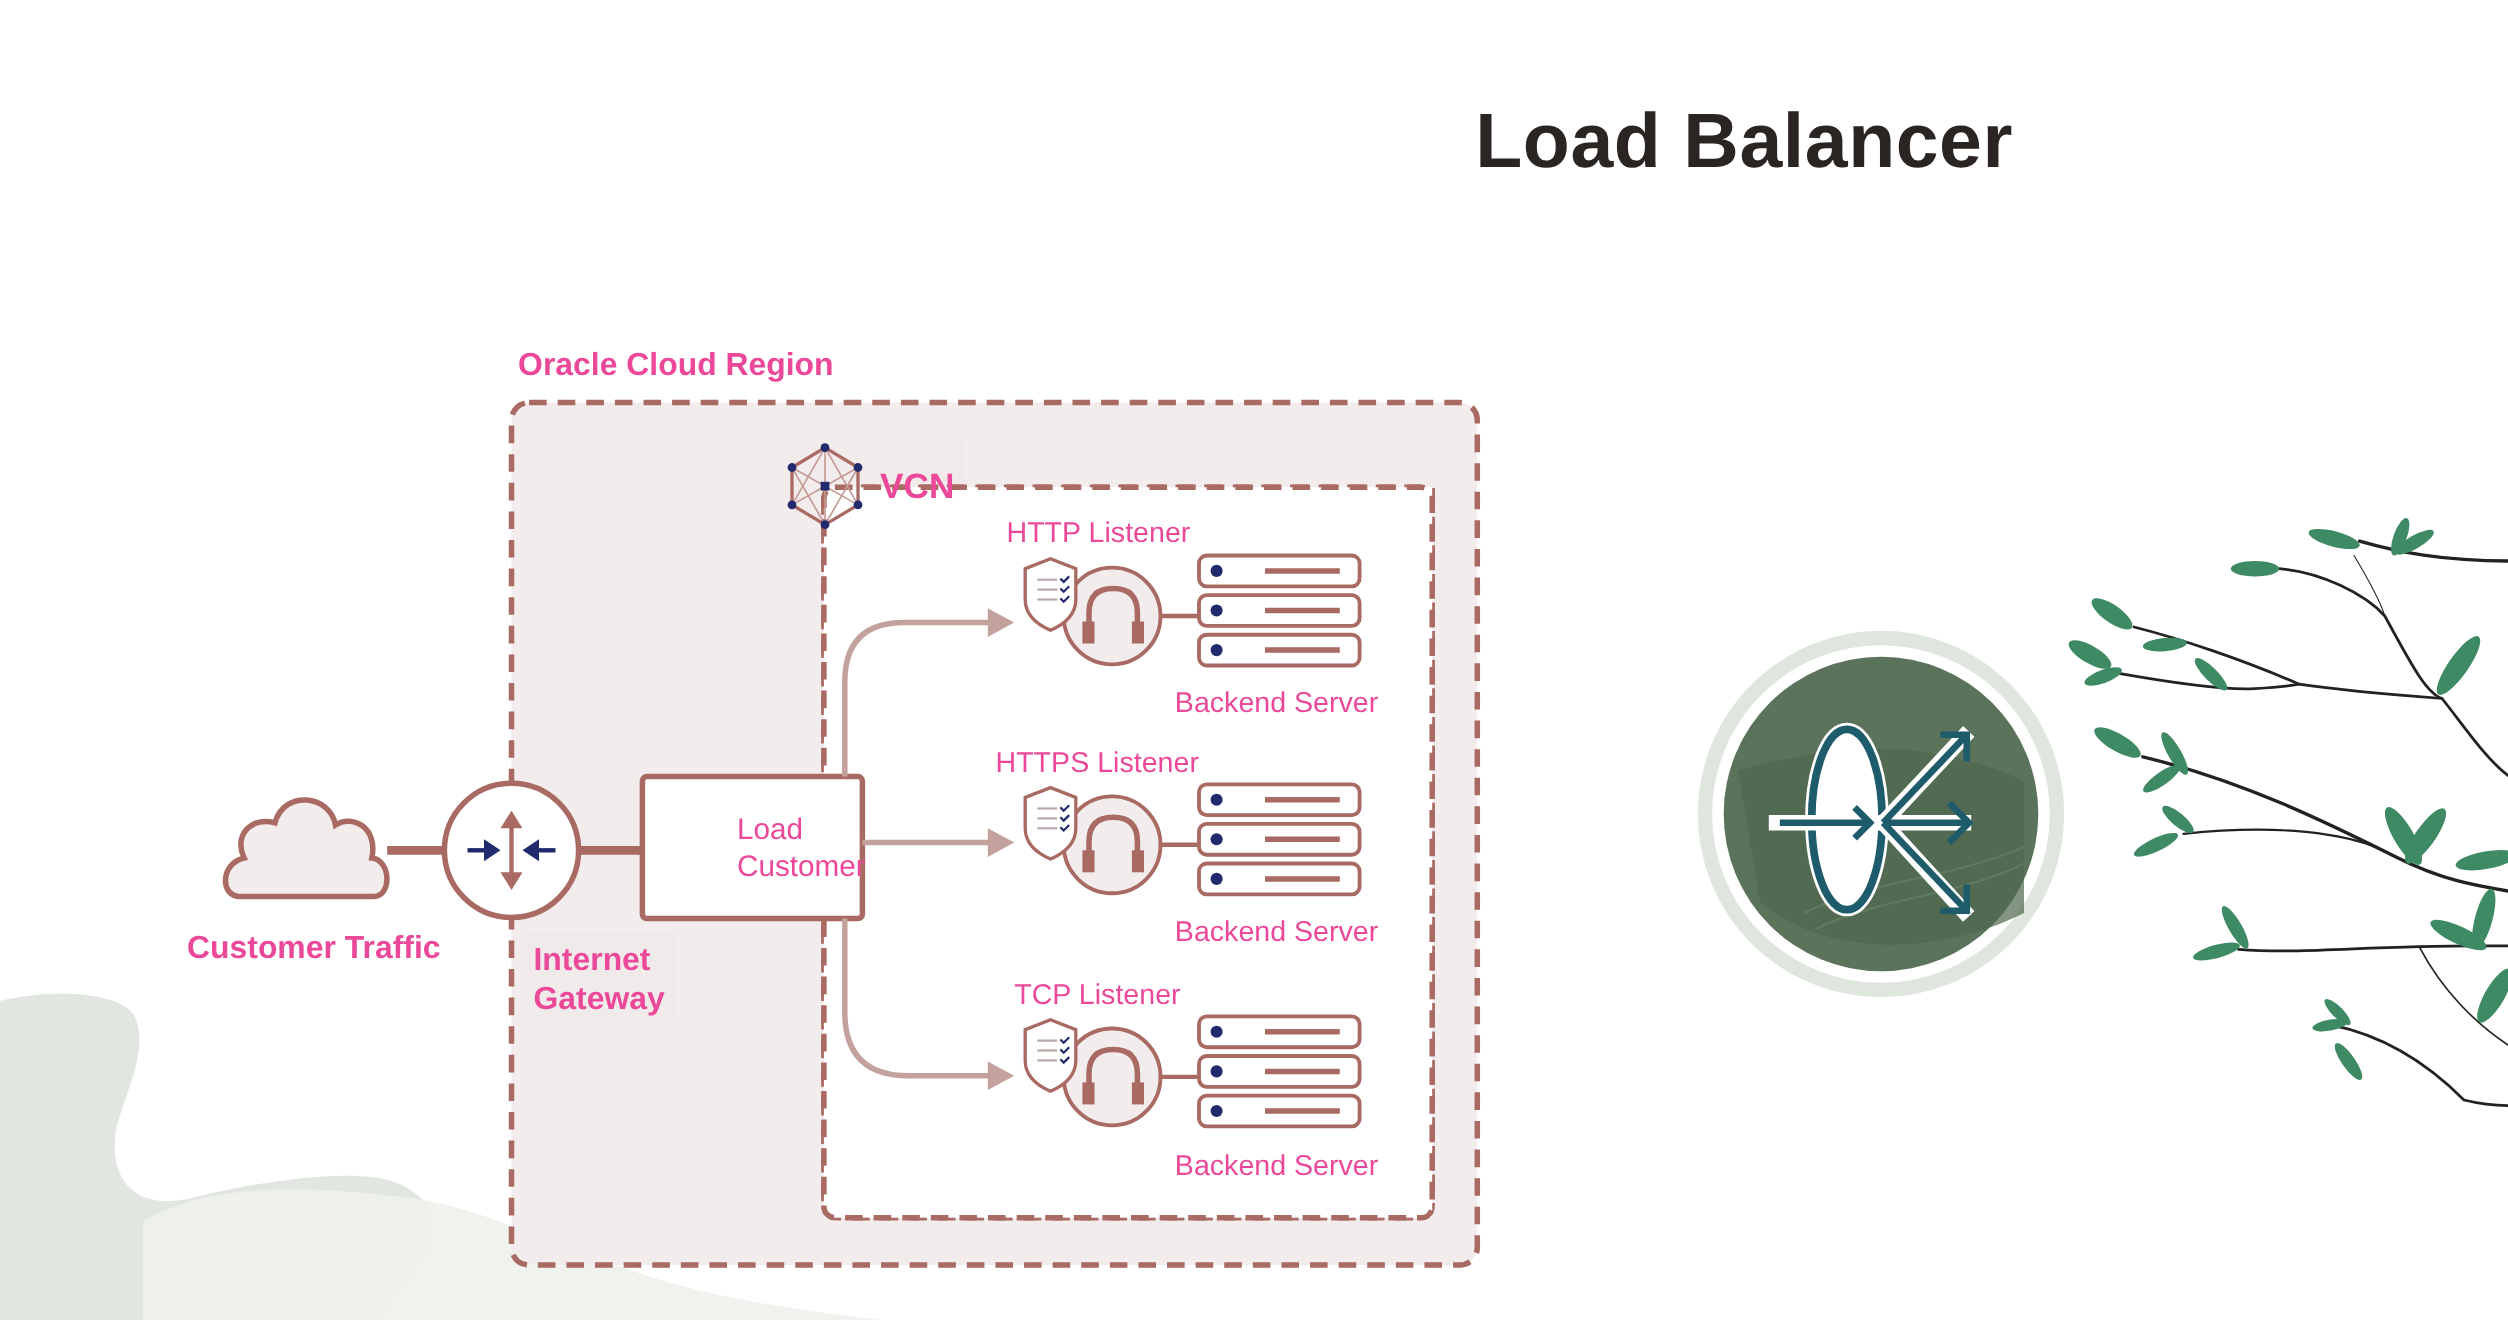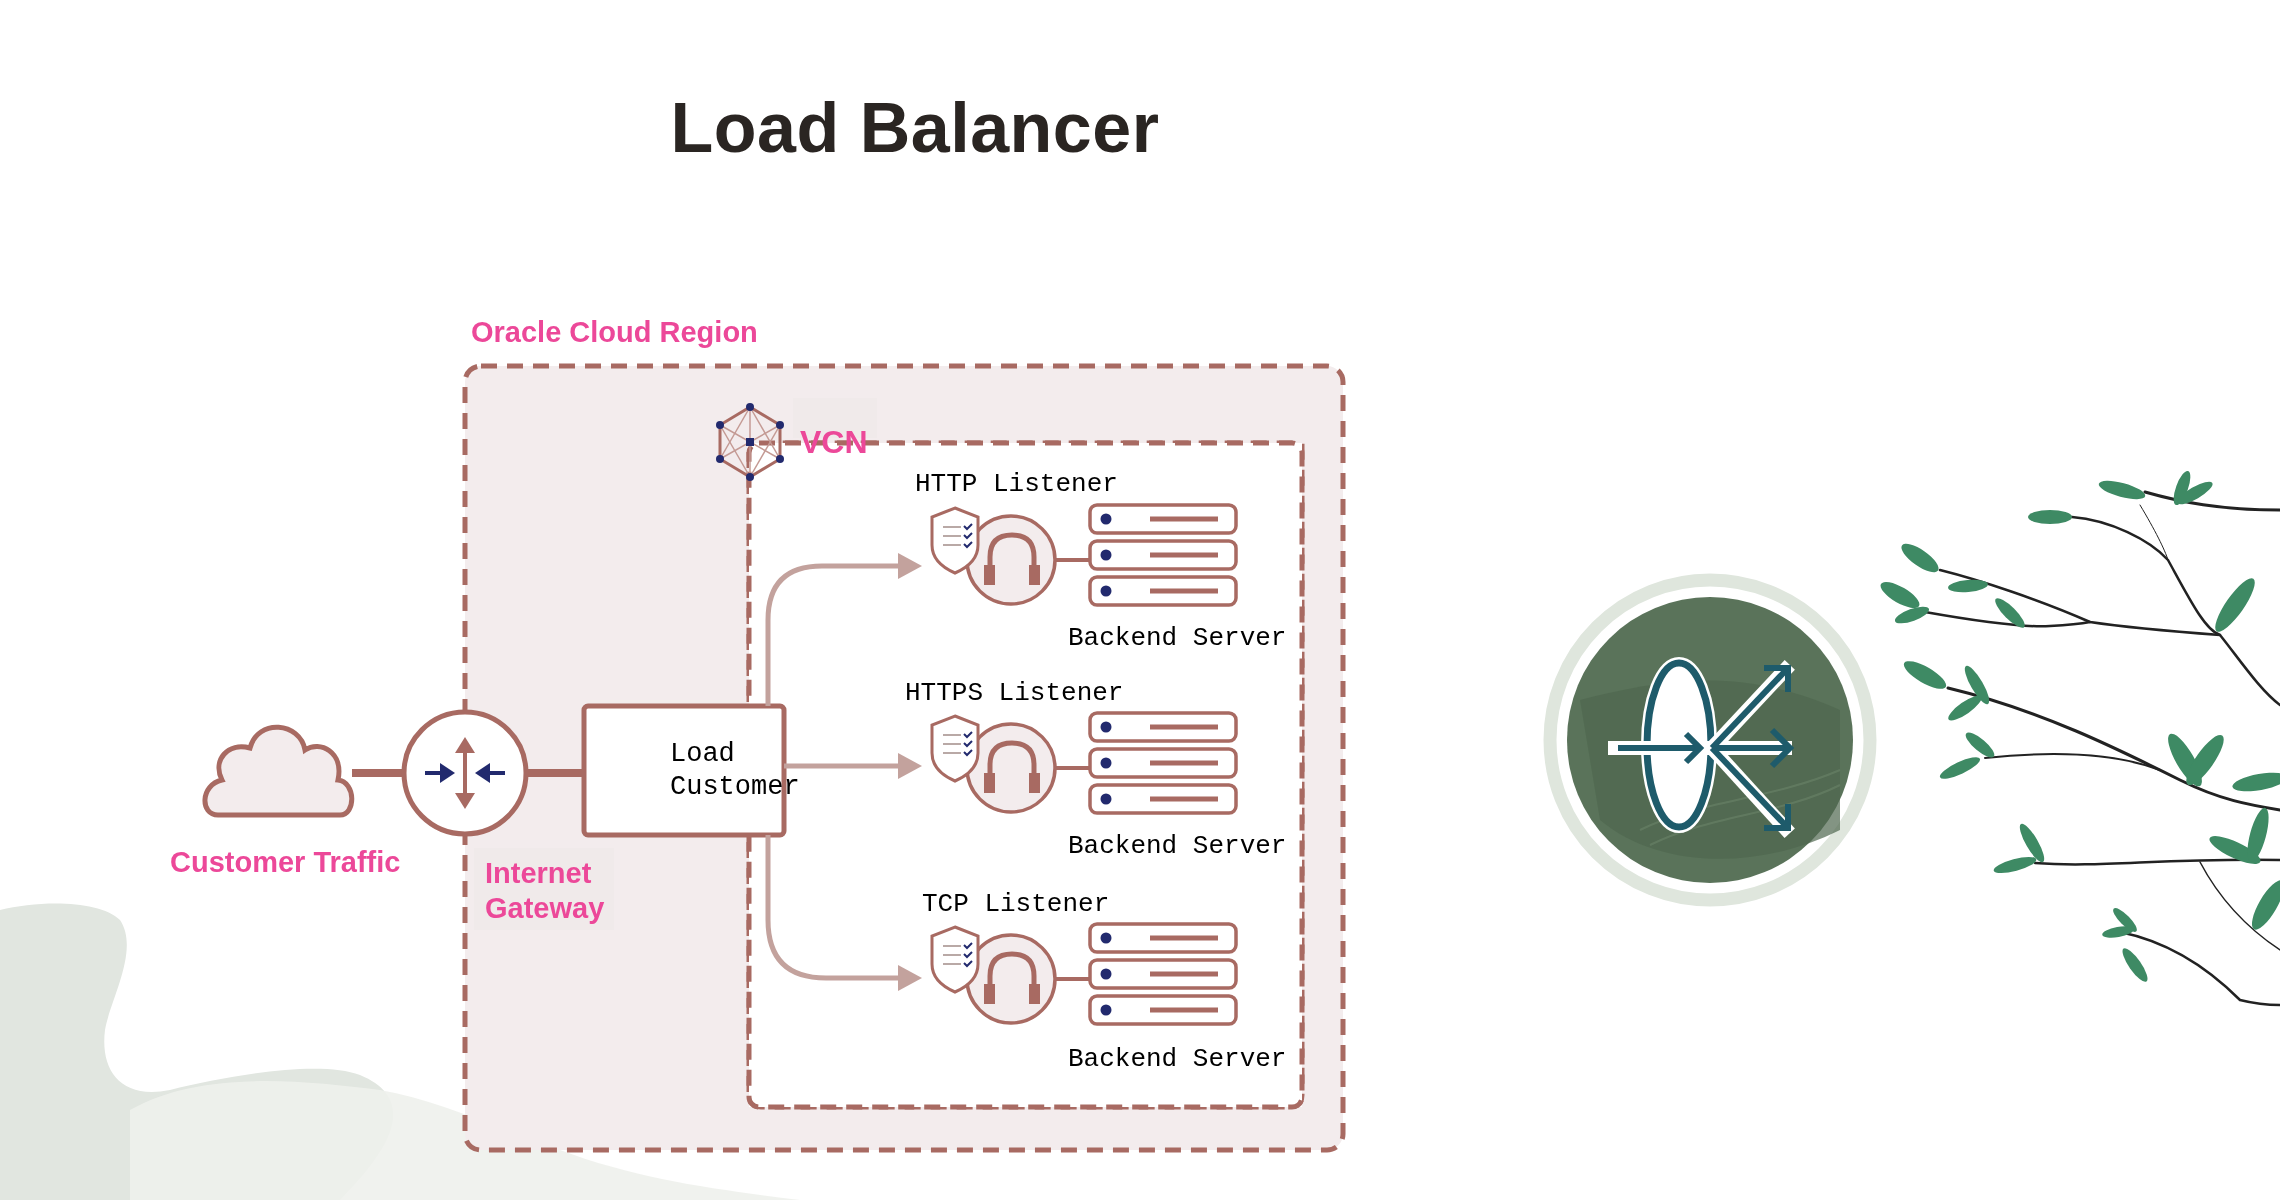--- a/index.html
+++ b/index.html
@@ -1,21 +1,21 @@
 <!DOCTYPE html>
 <html><head>
 <meta charset="utf-8">
 <style>
   html, body { margin:0; padding:0; }
   body { width:2280px; height:1200px; background:#ffffff; position:relative; overflow:hidden;
          font-family:"Liberation Sans", sans-serif; color:#2b2b2b; }
   .abs { position:absolute; }
-  #title { left:0; width:1830px; top:88px; text-align:center; font-size:70px; font-weight:bold; color:#2a2522; letter-spacing:0.5px; }
+  #title { left:0; width:1830px; top:88px; text-align:right; font-size:70px; font-weight:bold; color:#2a2522; letter-spacing:0.5px; }
   .lbl-bold { font-weight:bold; font-size:29px; color:#ec4899; }
-  .lbl { font-size:26px; color:#000000;font-family:Liberation Mono, monospace; }
+  .lbl { font-size:26px; color:#ec4899; }
 </style>
 </head>
 <body>
 
 <svg class="abs" style="left:0;top:860px" width="900" height="340" viewBox="0 0 900 340">
   <path d="M0,50 C40,40 100,40 120,60 C140,90 110,140 105,170 C100,210 120,240 170,230 C230,215 320,200 360,215 C420,240 390,290 340,340 L0,340 Z" fill="#e1e6e0"></path>
   <path d="M130,250 C200,210 300,220 380,230 C440,240 500,270 560,290 C640,320 720,330 800,340 L130,340 Z" fill="#eef1ec" opacity="0.9"></path>
 </svg>
 
 <div id="title" class="abs">Load Balancer</div>

